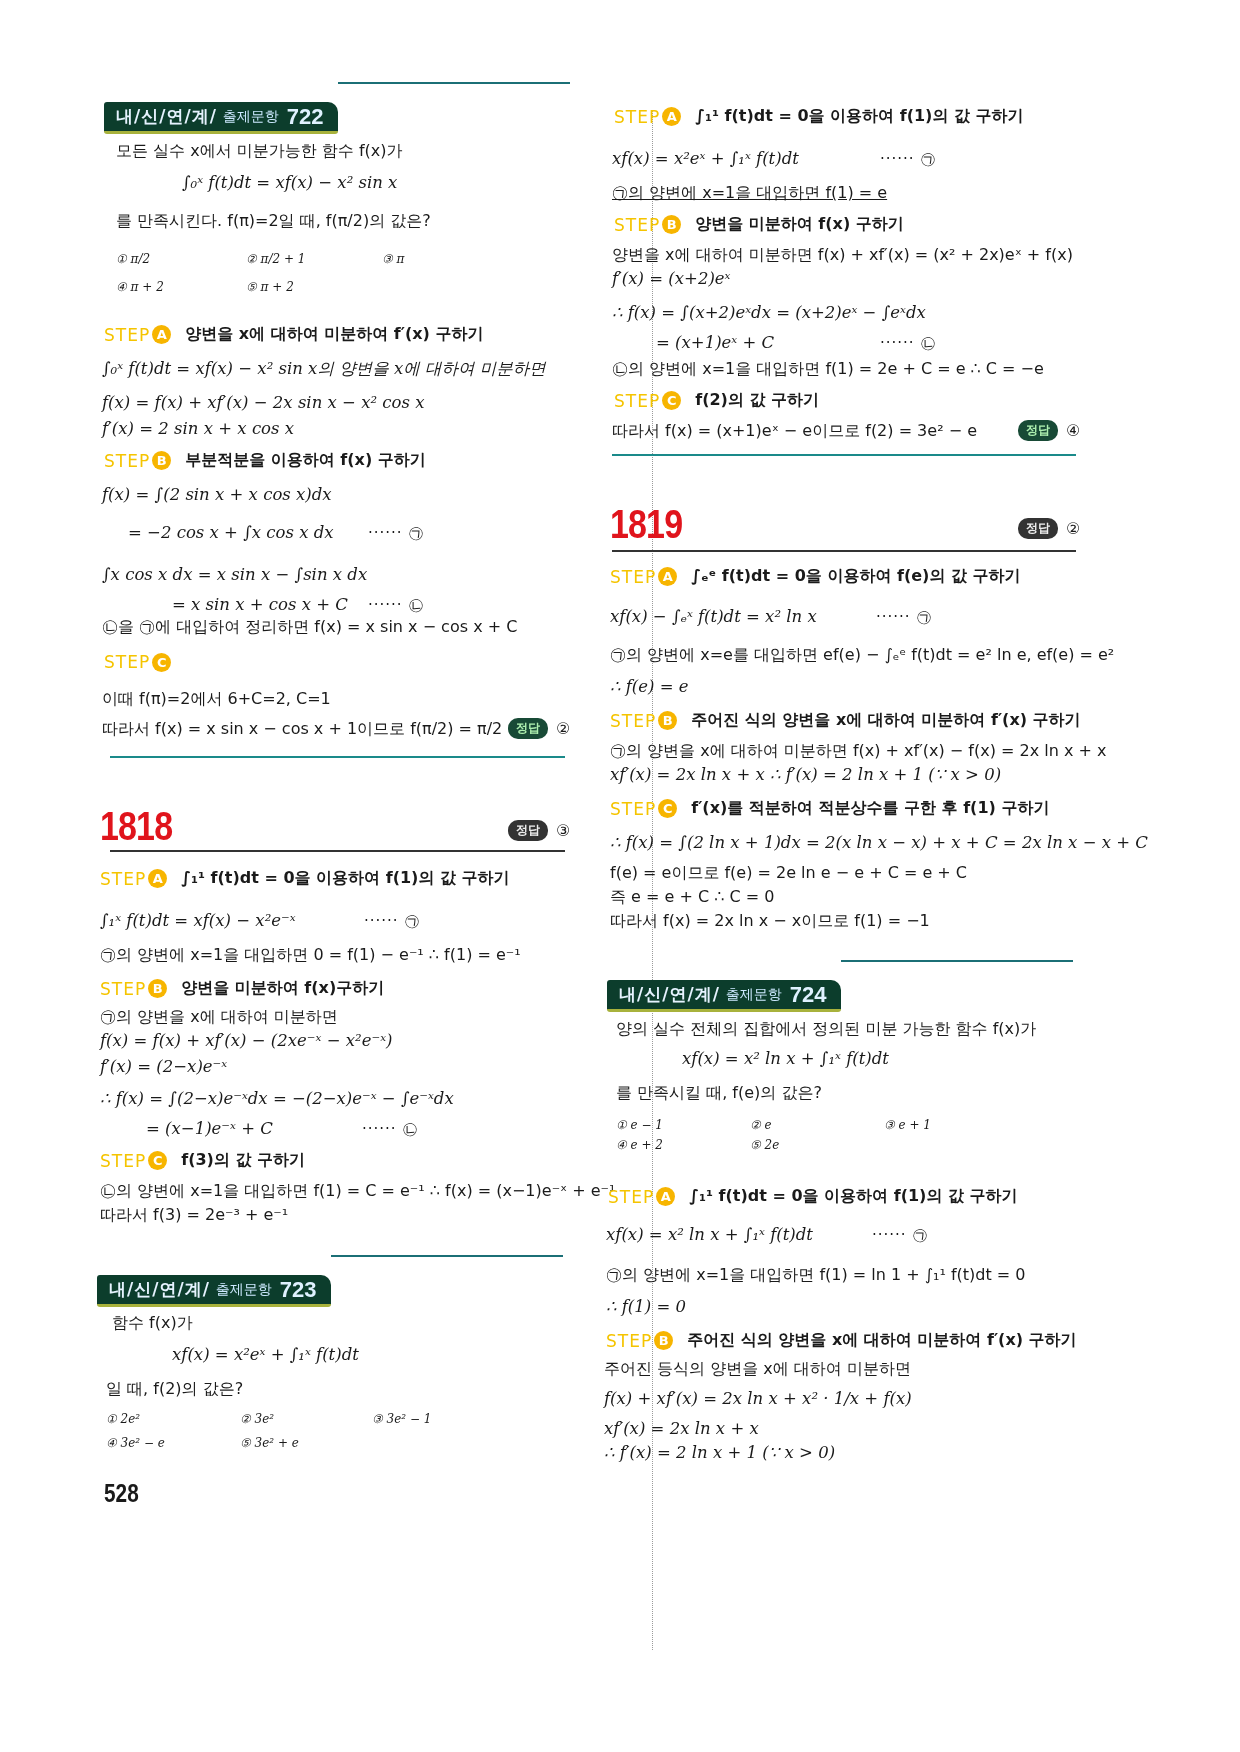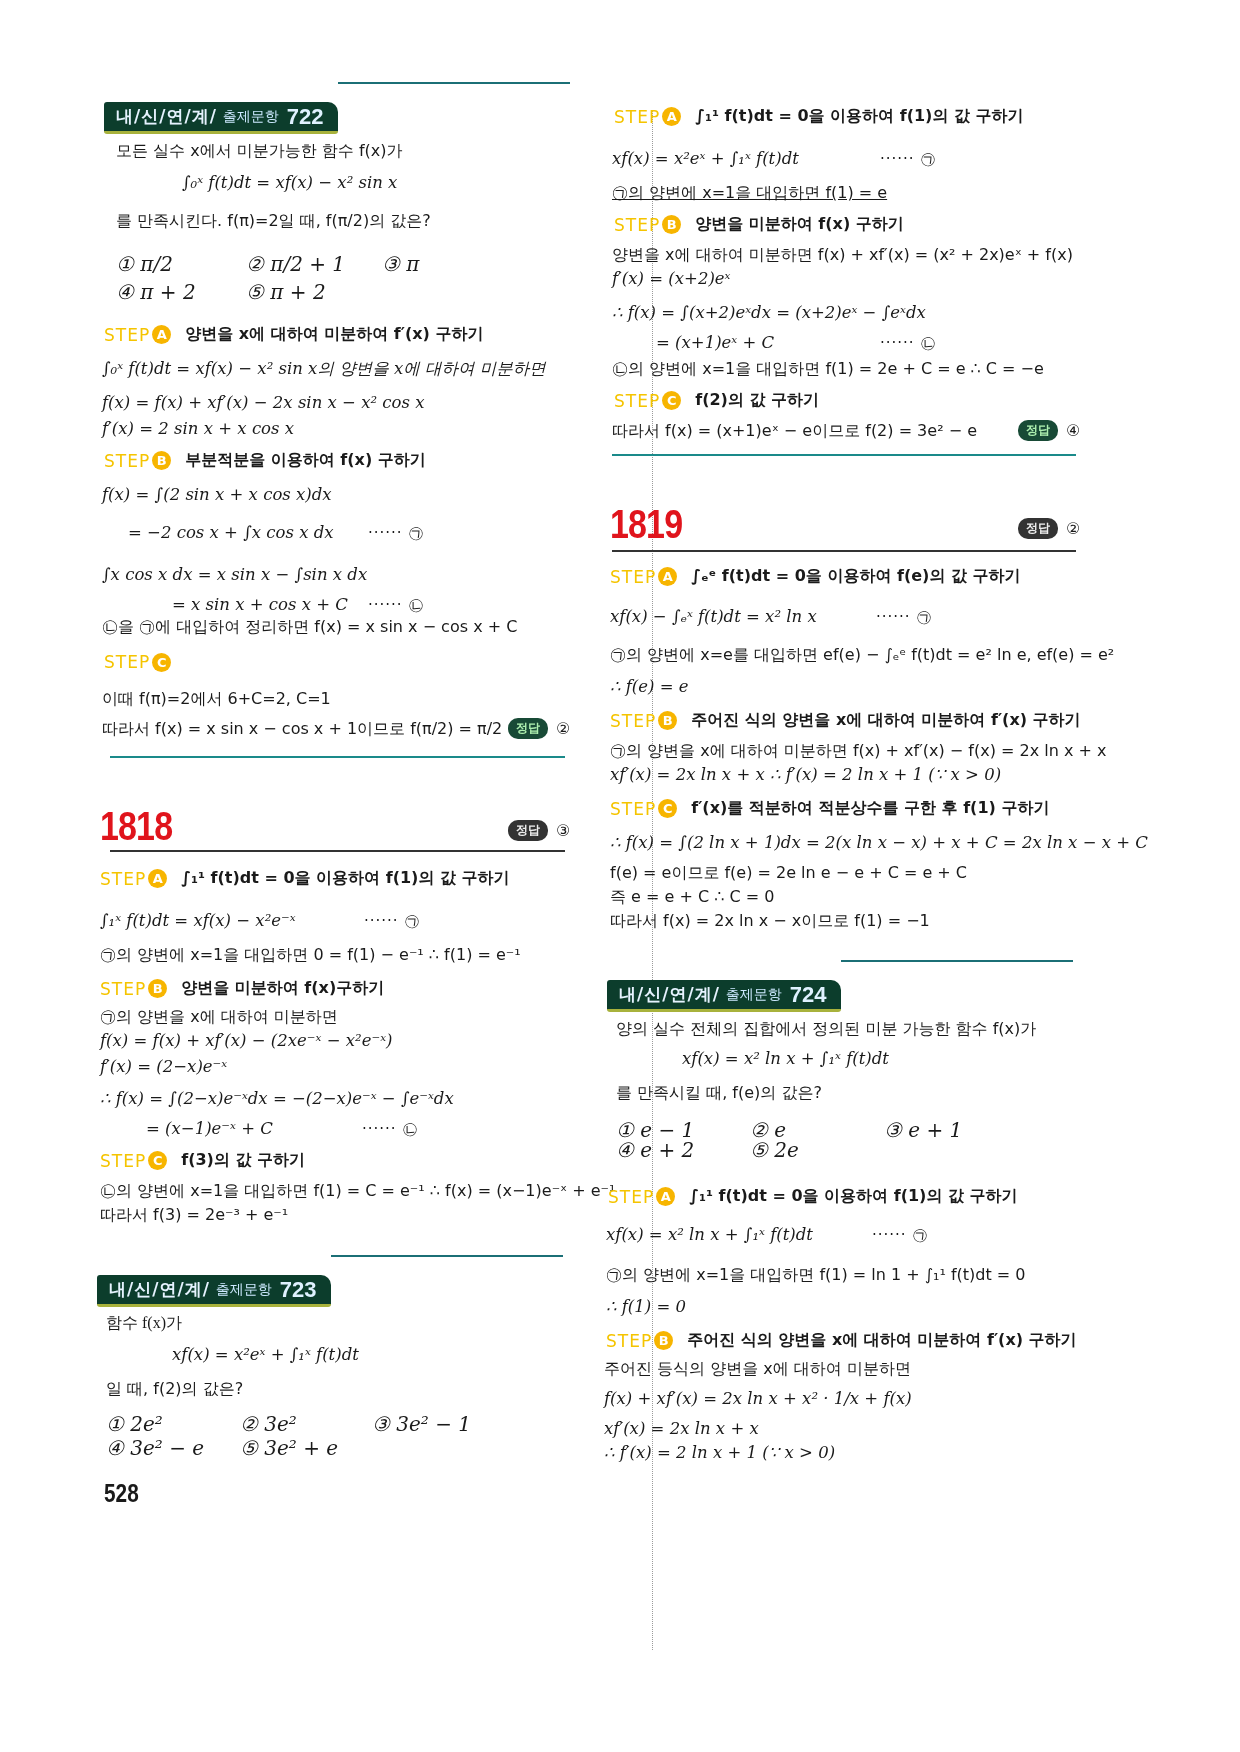--- a/index.html
+++ b/index.html
@@ -26,21 +26,21 @@
   .step-title { font-weight:bold; font-size:16px; margin-left:14px; }
   .bignum { position:absolute; color:#e0141c; font-weight:bold; font-size:40px;
             font-family:"Liberation Sans", sans-serif; letter-spacing:-1px; transform:scaleX(0.85); transform-origin:left; }
   .hrule-dark { position:absolute; height:0; border-top:2px solid #333; }
   .hrule-teal { position:absolute; height:0; border-top:2px solid #1a8a8a; }
   .ans { position:absolute; display:flex; align-items:center; }
   .ans-pill { background:#184a36; color:#aef0b0; font-size:12px; border-radius:10px;
               padding:2px 8px; font-weight:bold; }
   .ans-pill.gray { background:#333; color:#eee; }
   .ans-val { margin-left:8px; font-size:16px; }
-  .choice { position:absolute; font-size:20px; white-space:nowrap; }
+  .choice { position:absolute; font-size:12px; white-space:nowrap; }
   .marker { position:absolute; font-size:15px; white-space:nowrap; letter-spacing:1px; }
   .pagenum { position:absolute; left:104px; top:1478px; font-size:26px; font-weight:bold;
              font-family:"Liberation Sans", sans-serif; transform:scaleX(0.8); transform-origin:left; }
 </style>
 </head>
 <body>
 
 <div class="vdivider"></div>
 
 <div class="banner" style="left:104px; top:102px; width:466px;">
@@ -133,21 +133,21 @@
 <div class="line" style="left:100px; top:1204px;">따라서 f(3) = 2e⁻³ + e⁻¹</div>
 
 <div class="banner" style="left:97px; top:1275px; width:466px;">
   <div class="banner-box">
     <span class="banner-tag">내/신/연/계/</span>
     <span class="banner-sub">출제문항</span>
     <span class="banner-num">723</span>
   </div>
   <div class="banner-rule"></div>
 </div>
-<div class="line" style="left:106px; top:1312px;font-family:Liberation Serif, serif;">함수 f(x)가</div>
+<div class="line" style="left:112px; top:1312px;">함수 f(x)가</div>
 <div class="line math" style="left:172px; top:1344px;">xf(x) = x²eˣ + ∫₁ˣ f(t)dt</div>
 <div class="line" style="left:106px; top:1378px;">일 때, f(2)의 값은?</div>
 <div class="choice math" style="left:106px; top:1412px;">① 2e²</div>
 <div class="choice math" style="left:240px; top:1412px;">② 3e²</div>
 <div class="choice math" style="left:372px; top:1412px;">③ 3e² − 1</div>
 <div class="choice math" style="left:106px; top:1436px;">④ 3e² − e</div>
 <div class="choice math" style="left:240px; top:1436px;">⑤ 3e² + e</div>
 
 <div class="pagenum">528</div>
 

